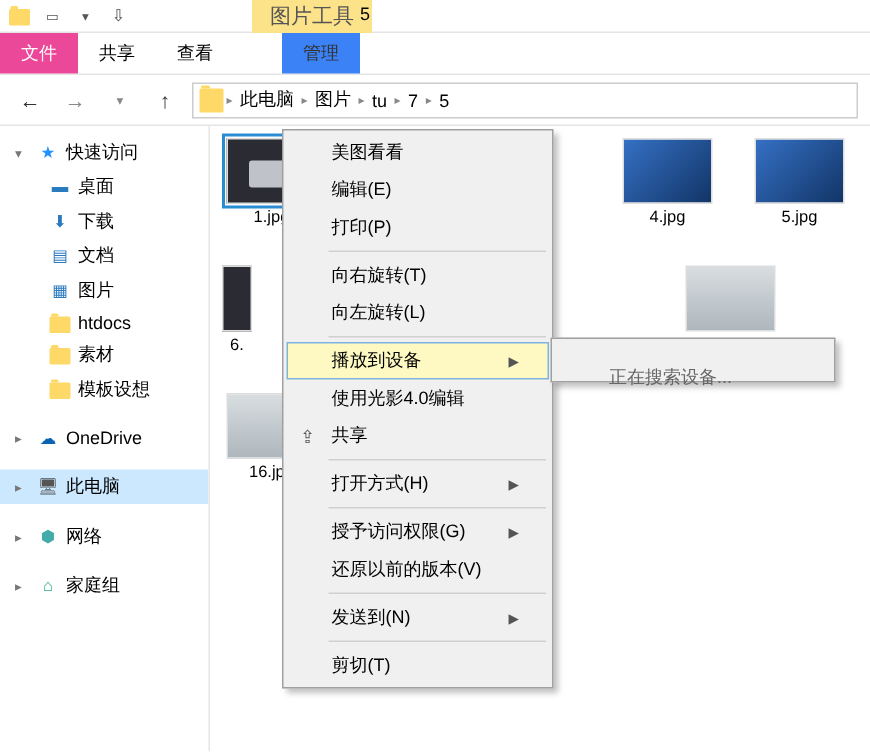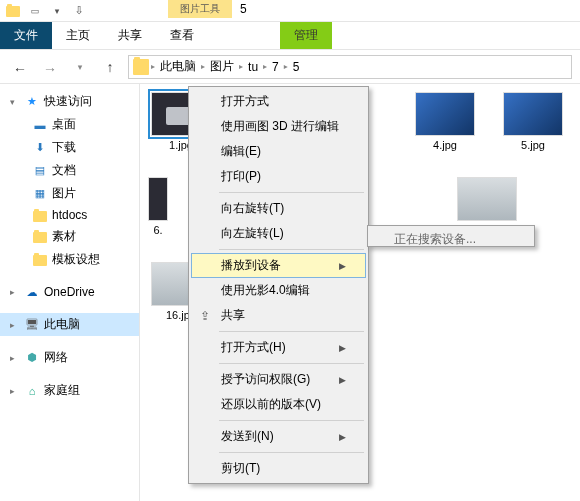--- a/index.html
+++ b/index.html
@@ -1,26 +1,26 @@
 <!DOCTYPE html>
 <html><head>
 <meta charset="utf-8">
 <style>
 * { margin: 0; padding: 0; box-sizing: border-box; font-family: "Microsoft YaHei", "Segoe UI", sans-serif; }
 body { background: #fff; font-size: 12px; overflow: hidden; width: 580px; height: 501px; }
 
 .titlebar { height: 22px; background: #fff; border-bottom: 1px solid #e5e5e5; display: flex; align-items: center; padding: 0 4px; gap: 4px; }
 .titlebar .qat-btn { width: 18px; height: 18px; display: flex; align-items: center; justify-content: center; font-size: 9px; color: #555; }
-.titlebar .tool-tab { position: absolute; left: 168px; top: 0; background: #fce38a; padding: 2px 12px; font-size: 10px; color: #555; }
+.titlebar .tool-tab { position: absolute; left: 168px; top: 0; background: #fce38a; padding: 2px 12px; font-size: 14px; color: #555; }
 .titlebar .tool-title { position: absolute; left: 240px; top: 2px; font-size: 12px; }
 
 .ribbon { height: 28px; display: flex; align-items: stretch; border-bottom: 1px solid #e5e5e5; }
 .ribbon .tab { padding: 0 14px; display: flex; align-items: center; font-size: 12px; cursor: pointer; }
-.ribbon .tab.file { background: #0c4a6e; color: #fff; }
-.ribbon .tab.manage { background: #84cc16; color: #333; margin-left: 72px; }
+.ribbon .tab.file { background: #ec4899; color: #fff; }
+.ribbon .tab.manage { background: #3b82f6; color: #333; margin-left: 32px; }
 
 .addressbar { height: 34px; display: flex; align-items: center; padding: 4px 8px; gap: 6px; border-bottom: 1px solid #e5e5e5; }
 .nav-btn { width: 24px; height: 24px; display: flex; align-items: center; justify-content: center; color: #888; font-size: 14px; cursor: pointer; }
 .nav-btn.enabled { color: #333; }
 .breadcrumb { flex: 1; height: 24px; border: 1px solid #ccc; display: flex; align-items: center; padding: 0 4px; gap: 2px; background: #fff; }
 .breadcrumb .folder-ico { width: 16px; height: 16px; background: #ffd968; border-radius: 1px; position: relative; }
 .breadcrumb .folder-ico::before { content:""; position:absolute; top:-2px; left:1px; width:6px; height:2px; background:#ffd968; border-radius:1px 1px 0 0; }
 .breadcrumb .crumb { padding: 0 3px; cursor: pointer; }
 .breadcrumb .sep { color: #888; font-size: 8px; }
 
@@ -53,40 +53,39 @@
 .thumb .img.light { background: #f4f6f8; }
 .thumb .img.dark .chip { position:absolute; left:14px; top:14px; width:28px; height:18px; background:#bfc2c8; border-radius:2px; }
 
 .context-menu { position: absolute; left: 188px; top: 86px; width: 181px; background: #f0f0f0; border: 1px solid #a0a0a0; box-shadow: 3px 3px 4px rgba(0,0,0,0.25); z-index: 20; padding: 2px; }
 .context-menu .mi { padding: 4px 20px 4px 30px; font-size: 12px; display: flex; justify-content: space-between; align-items: center; cursor: pointer; position: relative; }
 .context-menu .mi.highlight { background: #fef9c3; border: 1px solid #7eb4e0; padding: 3px 19px 3px 29px; }
 .context-menu .sep { height: 1px; background: #d0d0d0; margin: 3px 2px 3px 28px; }
 .context-menu .arrow { font-size: 9px; color: #555; }
 .context-menu .mi .mico { position:absolute; left:6px; width:16px; text-align:center; font-size:12px; color:#555;}
 
-.submenu { position: absolute; left: 367px; top: 225px; width: 168px; height: 22px; background: #f0f0f0; border: 1px solid #a0a0a0; box-shadow: 3px 3px 4px rgba(0,0,0,0.25); z-index: 21; padding: 2px; }
+.submenu { position: absolute; left: 367px; top: 225px; width: 190px; height: 22px; background: #f0f0f0; border: 1px solid #a0a0a0; box-shadow: 3px 3px 4px rgba(0,0,0,0.25); z-index: 21; padding: 14px; }
 .submenu .mi { padding: 3px 10px 3px 24px; font-size: 12px; color: #666; }
 </style>
 </head>
 <body>
 
 <div class="titlebar">
   <div class="qat-btn">
       <span class="ico folder" style="width:14px;height:11px;"></span>
     </div>
   <div class="qat-btn">▭</div>
   <div class="qat-btn">▾</div>
   <div class="qat-btn" style="font-size:11px;">⇩</div>
   <div class="tool-tab">图片工具</div>
   <div class="tool-title">5</div>
 </div>
 
 <div class="ribbon">
   <div class="tab file">文件</div>
-  <div class="tab">主页</div>
   <div class="tab">共享</div>
   <div class="tab">查看</div>
   <div class="tab manage">管理</div>
 </div>
 
 <div class="addressbar">
   <div class="nav-btn enabled">←</div>
   <div class="nav-btn">→</div>
   <div class="nav-btn" style="font-size:9px;">▾</div>
   <div class="nav-btn enabled">↑</div>
@@ -208,24 +207,21 @@
       <div class="thumb">
           <div class="img light"></div>
           <div class="caption">23.jpg</div>
         </div>
     </div>
   </div>
 </div>
 
 <div class="context-menu">
   <div class="mi">
-      <span>打开方式</span>
-    </div>
-  <div class="mi">
-      <span>使用画图 3D 进行编辑</span>
+      <span>美图看看</span>
     </div>
   <div class="mi">
       <span>编辑(E)</span>
     </div>
   <div class="mi">
       <span>打印(P)</span>
     </div>
   <div class="sep"></div>
   <div class="mi">
       <span>向右旋转(T)</span>

